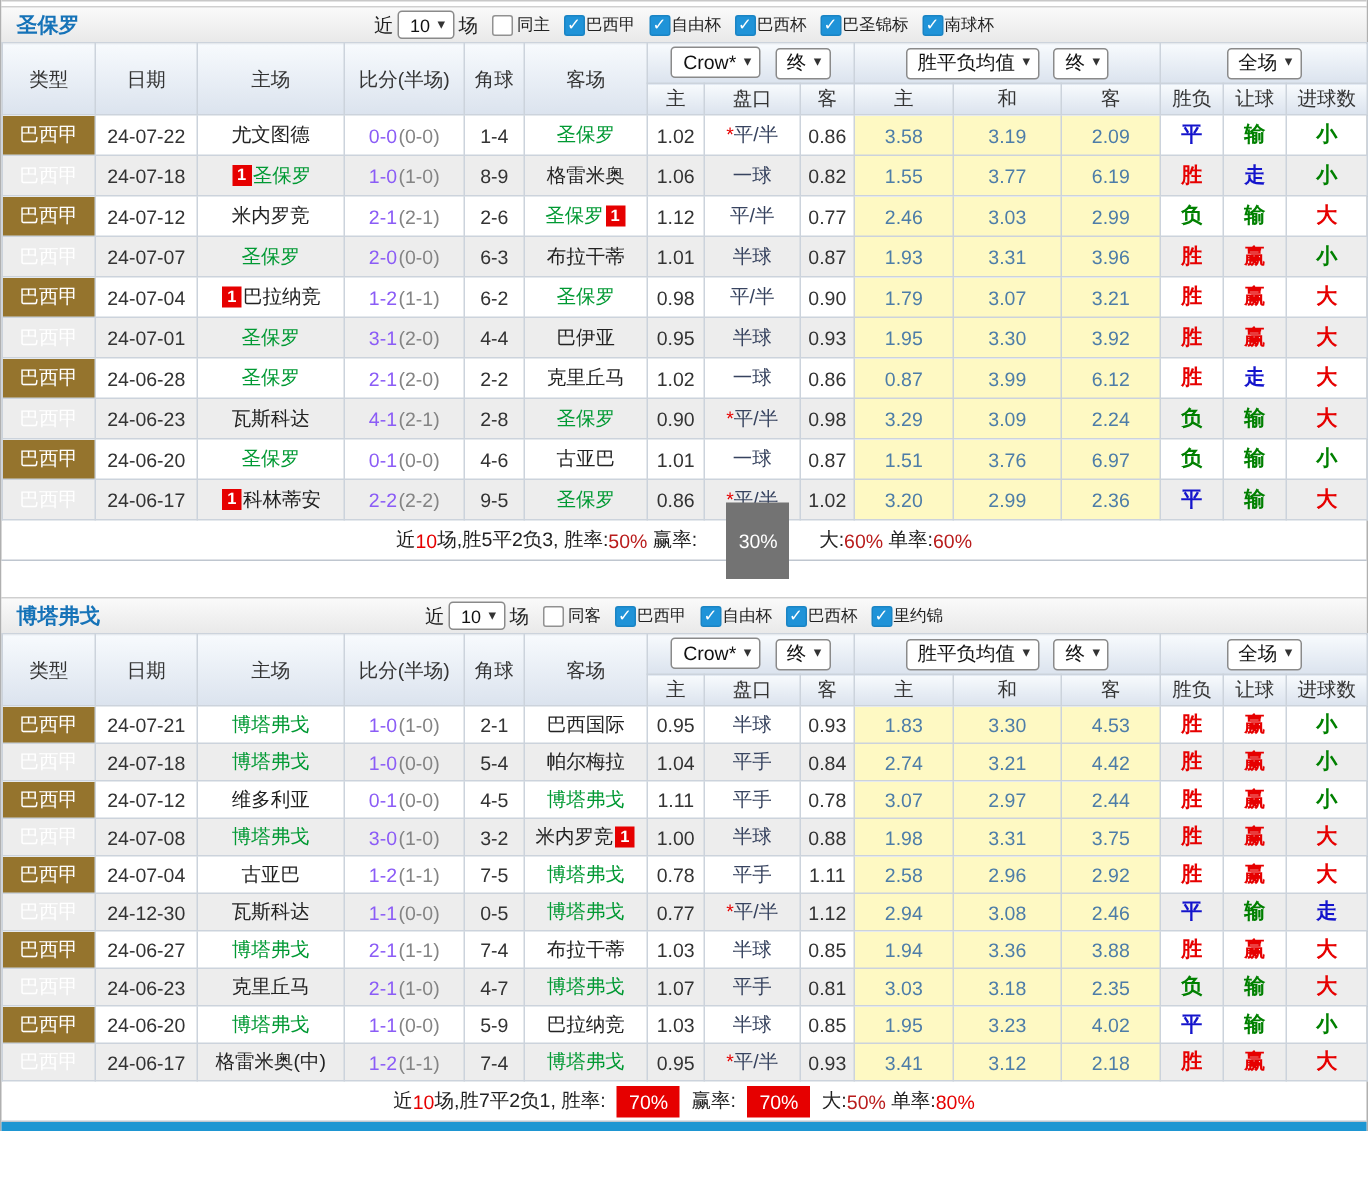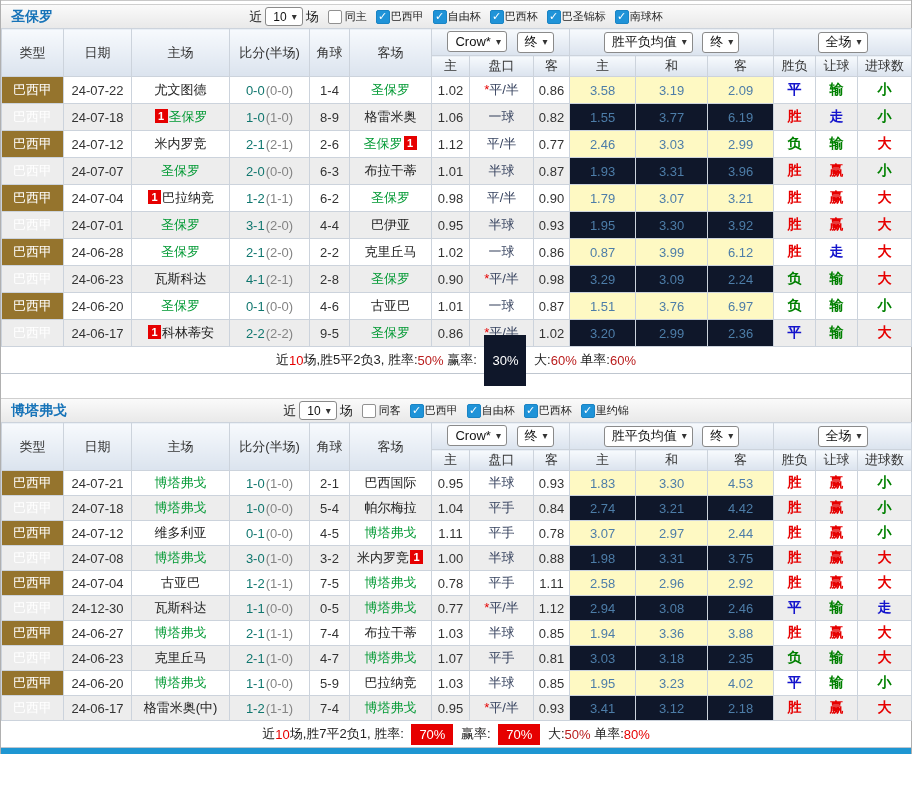--- a/index.html
+++ b/index.html
@@ -53,46 +53,46 @@
     border: 1px solid #ccd3dc; text-align: center; padding: 0;
     white-space: nowrap; overflow: hidden;
   }
   thead th { background: linear-gradient(#f7fafd, #dbe3ee); color: #333; font-weight: normal; }
   tr.h1 th { height: 27px; }
   tr.h2 th { height: 21px; }
   section[data-idx="0"] tbody td { height: 27px; }
   section[data-idx="1"] tbody td { height: 25px; }
   tr.even td { background: #ededed; }
   td.mean { background: #fef9c3; color: #4d7da8; }
-  tr.even td.mean { background: #0f172a; }
+  tr.even td.mean { background: #fef9c3; }
   td.type { background: #95742d; color: #fff; }
   td.date, td.corner, td.odds { color: #333; }
   td.handicap { color: #37435f; }
   .star { color: #e60000; }
-  .ft { color: #0f766e; margin-top: 26px; }
+  .ft { color: #8b5cf6; margin-top: 26px; }
   .ht { color: #848484; margin-left: 1px; }
   .tname { color: #222; }
   .tname.green { color: #009933; }
   .badge {
     display: inline-block; background: #e60000; color: #fff; font-size: 11px; font-weight: bold;
     width: 13px; height: 14px; line-height: 14px; margin: 0 1px; vertical-align: 1px;
   }
   td.res { font-weight: bold; font-size: 14px; }
   .c-red { color: #e60000; }
   .c-blue { color: #1414cc; }
   .c-green { color: #008000; }
   .summary {
     height: 27px; display: flex; align-items: center; justify-content: center;
     font-size: 13px; border-bottom: 1px solid #bfc6cf; color: #222;
   }
   .summary .seg { white-space: pre; }
   .seg.red { color: #e60000; }
   .seg.blue { color: #b91c1c; }
   .seg.black { color: #222; }
-  .seg.greenbox { background: #0f172a; color: #fff; padding: 18px 8px; margin: 0 4px; }
+  .seg.greenbox { background: #737373; color: #fff; padding: 18px 8px; margin: 0 16px; }
   .seg.redbox { background: #e60000; color: #fff; padding: 3px 8px; margin: 0 4px; }
   .section-gap { height: 24px; background: #fff; }
   .bottom-bar { height: 6px; background: #1e96d2; }
 </style>
 </head>
 <body>
 
 <div class="window">
   <div class="top-strip"></div>
 

